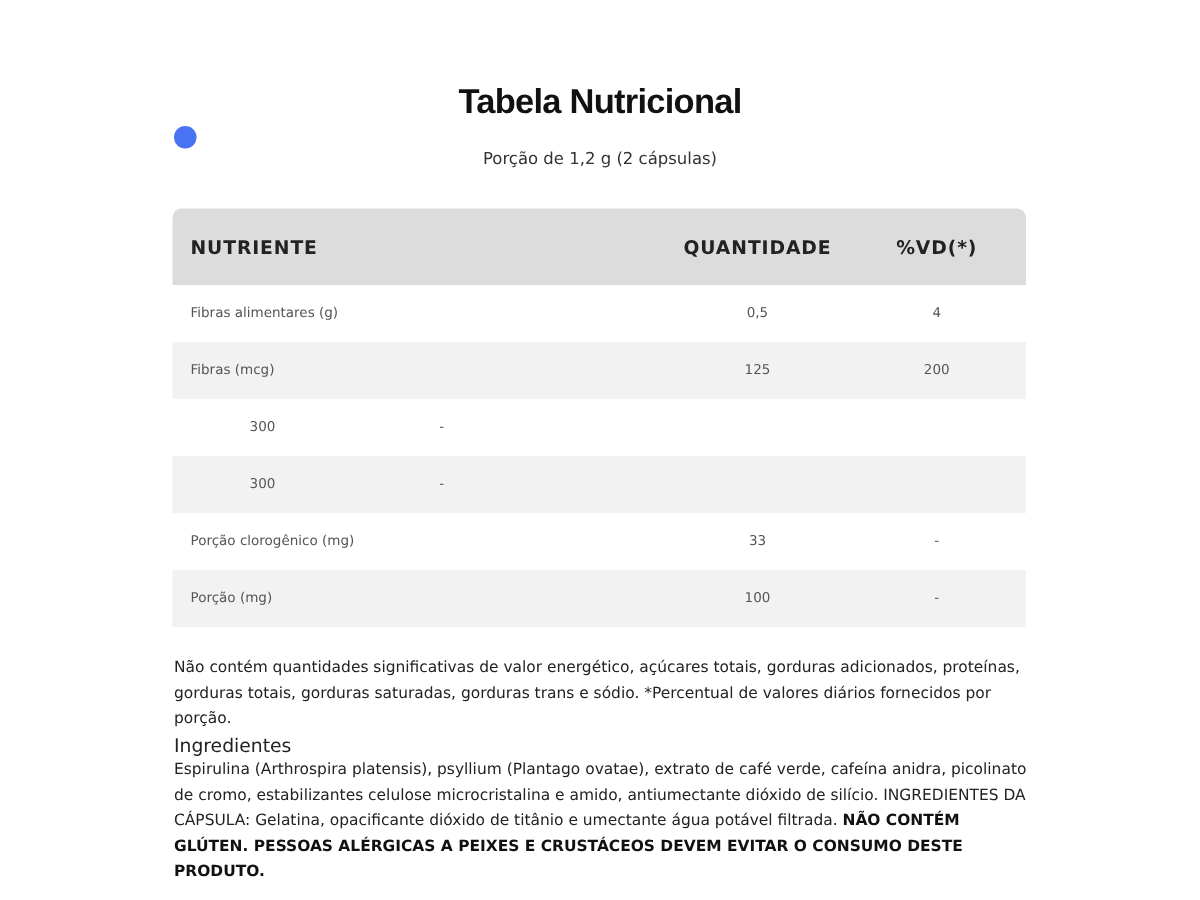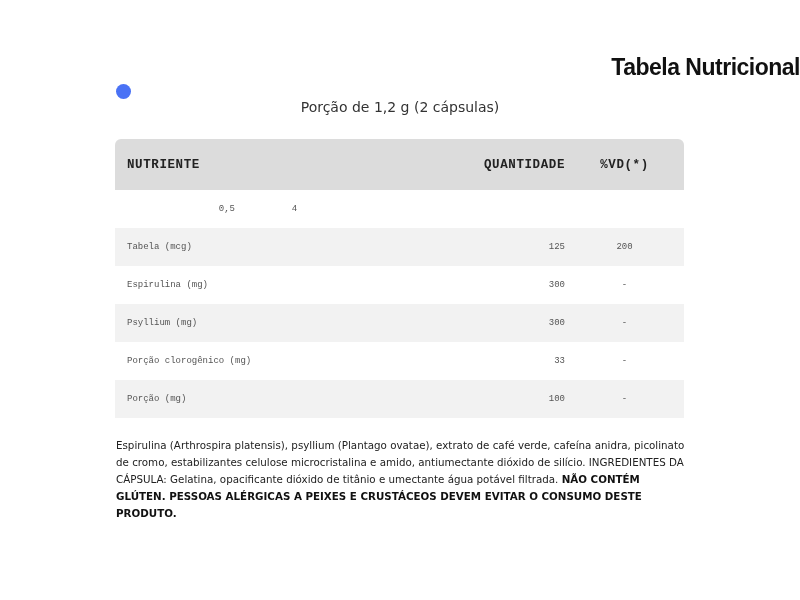--- a/index.html
+++ b/index.html
@@ -6,43 +6,43 @@
     body {
       width: 800px; height: 600px; background: #ffffff;
       font-family: "DejaVu Sans", sans-serif; color: #222;
       position: relative; overflow: hidden;
     }
     .dot {
       position: absolute; left: 116px; top: 84px; width: 15px; height: 15px;
       border-radius: 50%; background: #4a72f5;
     }
     .title {
-      position: absolute; top: 54px; left: 0; width: 800px; text-align: right;
+      position: absolute; top: 54px; left: 0; width: 800px; text-align: center;
       font-family: "Liberation Sans", sans-serif; font-weight: bold; font-size: 23px;
       color: #111; letter-spacing: -0.5px;
     }
     .portion {
       position: absolute; top: 99px; left: 0; width: 800px; text-align: center;
-      font-size: 14px; color: #333;
+      font-size: 11px; color: #333;
     }
     .table {
-      position: absolute; left: 115px; top: 139px; width: 569px; font-family: Liberation Mono, monospace;
+      position: absolute; left: 115px; top: 139px; width: 569px;
     }
     .thead {
       height: 51px; background: #dcdcdc; border-radius: 6px 6px 0 0;
       display: flex; align-items: center;
       font-weight: bold; font-size: 12.5px; color: #222; letter-spacing: 0.6px;
     }
     .row {
       height: 38px; display: flex; align-items: center; font-size: 9px; color: #555;
     }
     .row:nth-child(even) { background: #f2f2f2; }
     .row:nth-child(odd) { background: #ffffff; }
     .c1 { width: 330px; padding-left: 12px; box-sizing: border-box; }
-    .c2 { width: 120px; text-align: right; }
+    .c2 { width: 120px; text-align: center; }
     .c3 { width: 119px; text-align: center; }
     .thead .c2 { width: 120px; }
     .notes {
       position: absolute; left: 116px; top: 437px; width: 575px;
       font-size: 10.3px; line-height: 17px; color: #222;
     }
     .notes .ing-title { font-size: 12.5px; line-height: 17px; color: #222; }
     .notes b { font-weight: bold; color: #111; }
   </style>
 </head>
@@ -53,46 +53,47 @@
 <div class="portion">Porção de 1,2 g (2 cápsulas)</div>
 
 <div class="table">
   <div class="thead">
     <div class="c1">NUTRIENTE</div>
     <div class="c2">QUANTIDADE</div>
     <div class="c3">%VD(*)</div>
   </div>
   <div class="tbody">
     <div class="row">
+      <div class="c1">Fibras alimentares (g)</div>
       <div class="c2">0,5</div>
       <div class="c3">4</div>
     </div>
     <div class="row">
-      <div class="c1">Tabela (mcg)</div>
+      <div class="c1">Fibras (mcg)</div>
       <div class="c2">125</div>
       <div class="c3">200</div>
     </div>
     <div class="row">
-      <div class="c1">Espirulina (mg)</div>
       <div class="c2">300</div>
       <div class="c3">-</div>
     </div>
     <div class="row">
-      <div class="c1">Psyllium (mg)</div>
       <div class="c2">300</div>
       <div class="c3">-</div>
     </div>
     <div class="row">
       <div class="c1">Porção clorogênico (mg)</div>
       <div class="c2">33</div>
       <div class="c3">-</div>
     </div>
     <div class="row">
       <div class="c1">Porção (mg)</div>
       <div class="c2">100</div>
       <div class="c3">-</div>
     </div>
   </div>
 </div>
 
 <div class="notes">
+  <div>Não contém quantidades significativas de valor energético, açúcares totais, gorduras adicionados, proteínas, gorduras totais, gorduras saturadas, gorduras trans e sódio. *Percentual de valores diários fornecidos por porção.</div>
+  <div class="ing-title">Ingredientes</div>
   <div><span>Espirulina (Arthrospira platensis), psyllium (Plantago ovatae), extrato de café verde, cafeína anidra, picolinato de cromo, estabilizantes celulose microcristalina e amido, antiumectante dióxido de silício. INGREDIENTES DA CÁPSULA: Gelatina, opacificante dióxido de titânio e umectante água potável filtrada. </span><b>NÃO CONTÉM GLÚTEN. PESSOAS ALÉRGICAS A PEIXES E CRUSTÁCEOS DEVEM EVITAR O CONSUMO DESTE PRODUTO.</b></div>
 </div>
 
 </body></html>

